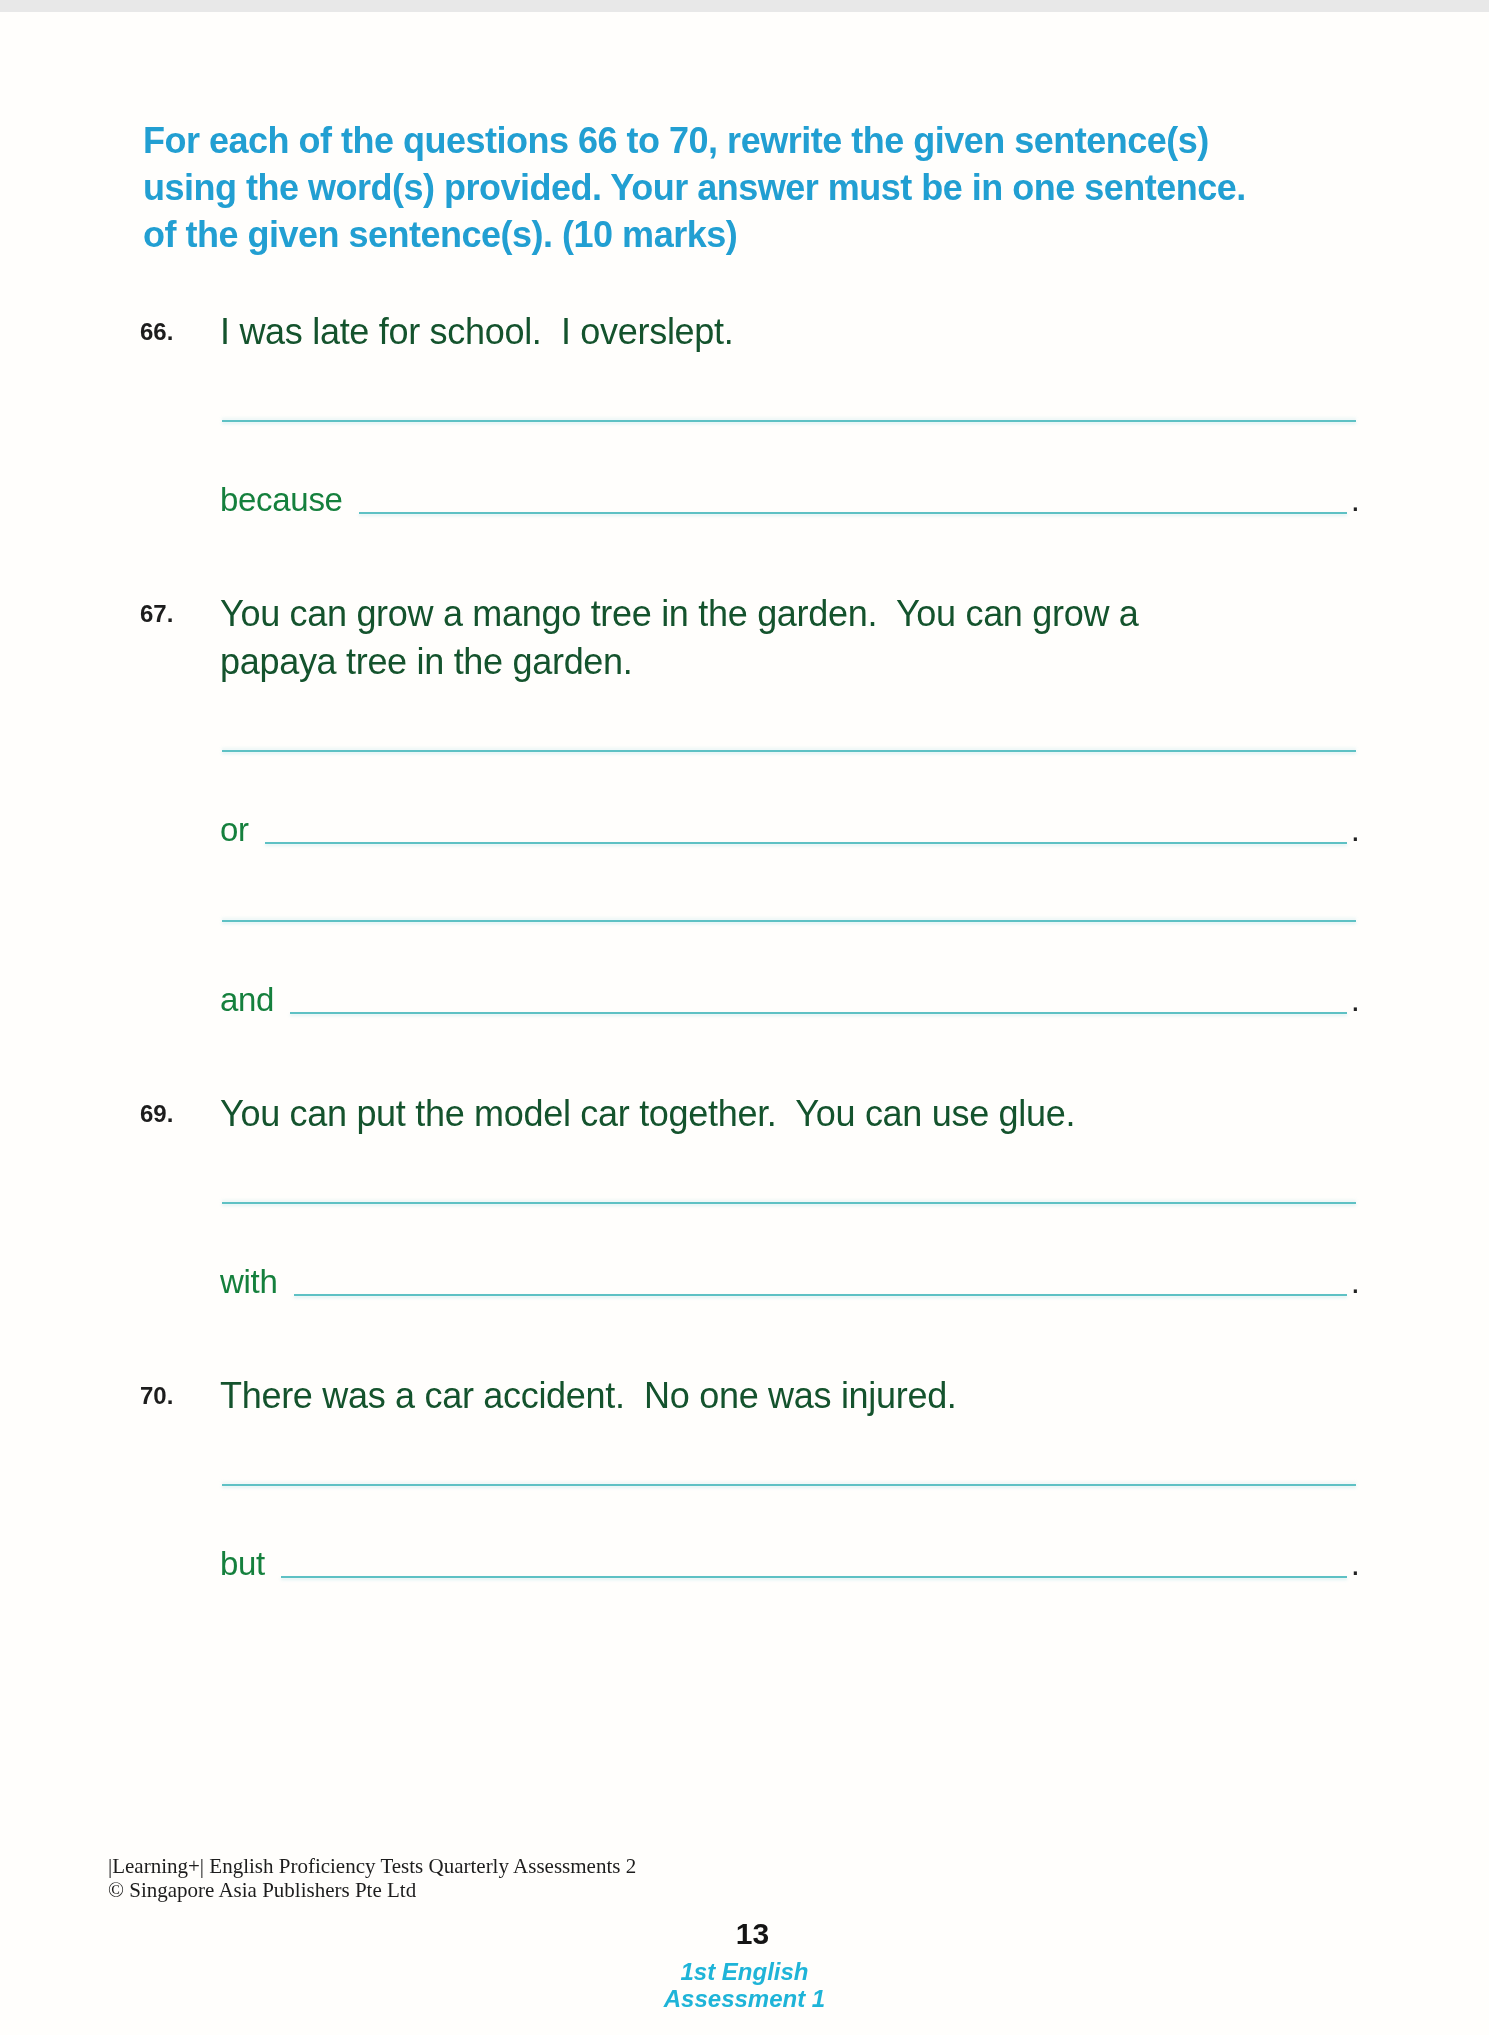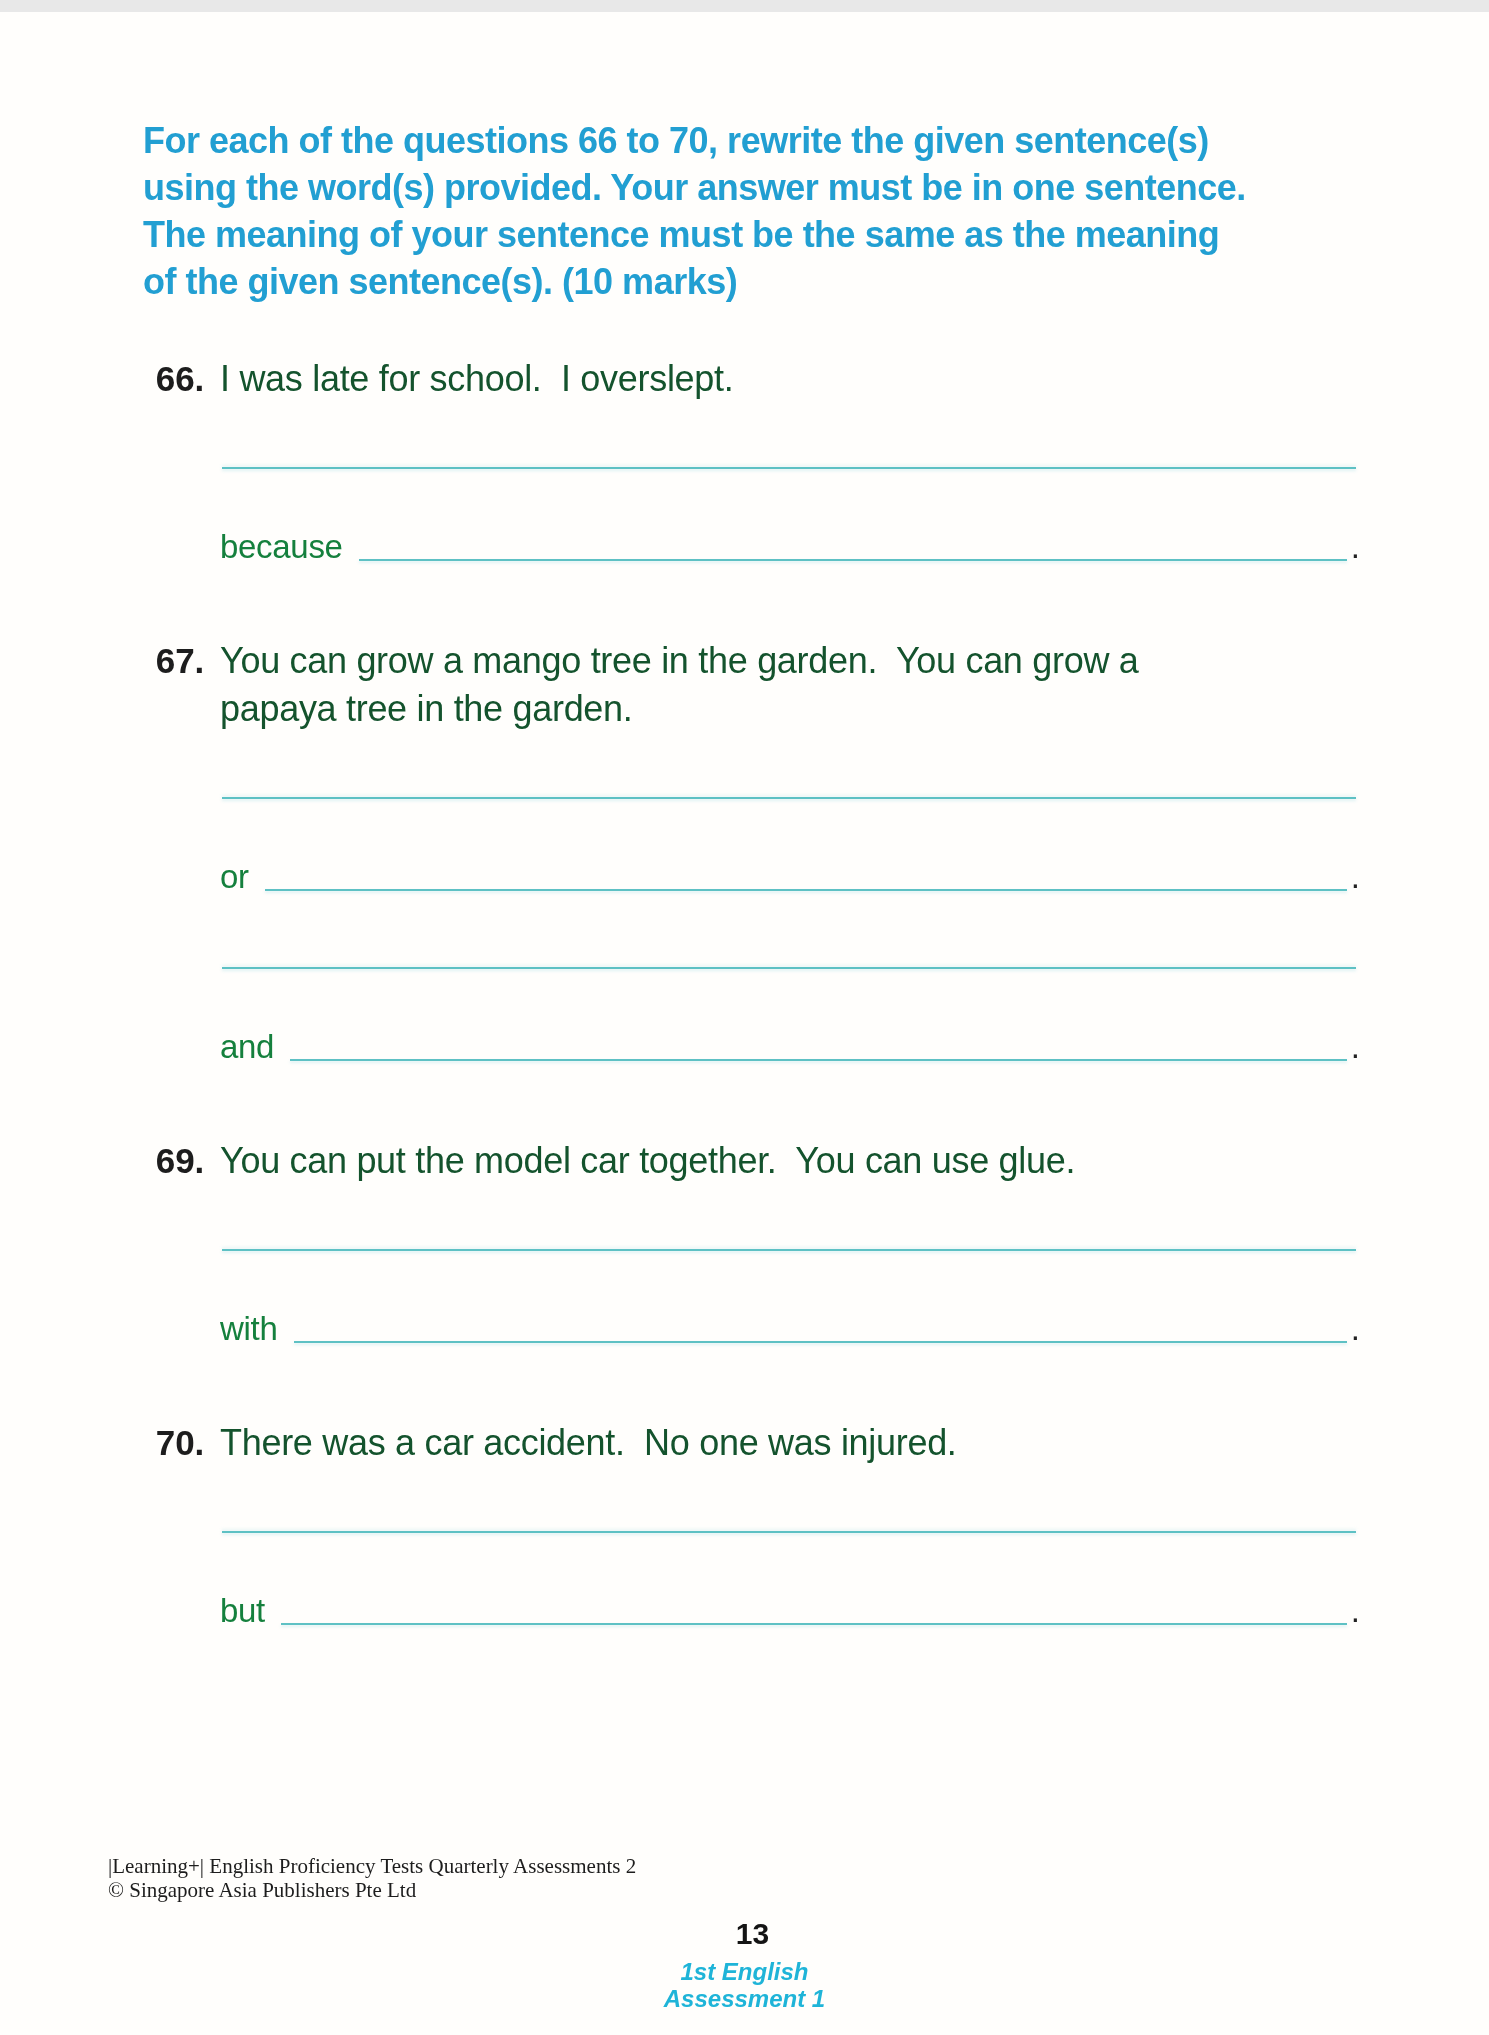--- a/index.html
+++ b/index.html
@@ -23,21 +23,21 @@
     color:#229fd2;
   }
   .instructions div{white-space:pre-wrap;}
 
   
   .question{margin-top:66px;}
   .question.first{margin-top:50px;}
   .q-row{display:flex;margin-left:140px;}
   .q-num{
     width:80px;flex:0 0 80px;
-    font-weight:bold;font-size:35px;line-height:48px;color:#1d1d1d;text-align:center;
+    font-weight:bold;font-size:24px;line-height:48px;color:#1d1d1d;
   }
   .q-text{
     width:1145px;font-size:36px;line-height:48px;color:#14532d;
     letter-spacing:-0.3px;
   }
   .q-text div{white-space:pre-wrap;}
 
   .answer-line{
     margin:64px 0 0 222px;
     width:1134px;height:0;
@@ -77,21 +77,20 @@
   }
 </style>
 </head>
 <body>
 
 <div class="page">
 
   <div class="instructions" id="instructions">
       <div>For each of the questions 66 to 70, rewrite the given sentence(s)</div>
       <div>using the word(s) provided. Your answer must be in one sentence.</div>
-      <div>The meaning of your sentence must be the same as the meaning</div>
       <div>of the given sentence(s). (10 marks)</div>
     </div>
 
   <div id="questions">
   <section class="question first">
     <div class="q-row">
       <span class="q-num">66.</span>
       <div class="q-text">
             <div>I was late for school.  I overslept.</div>
           </div>

